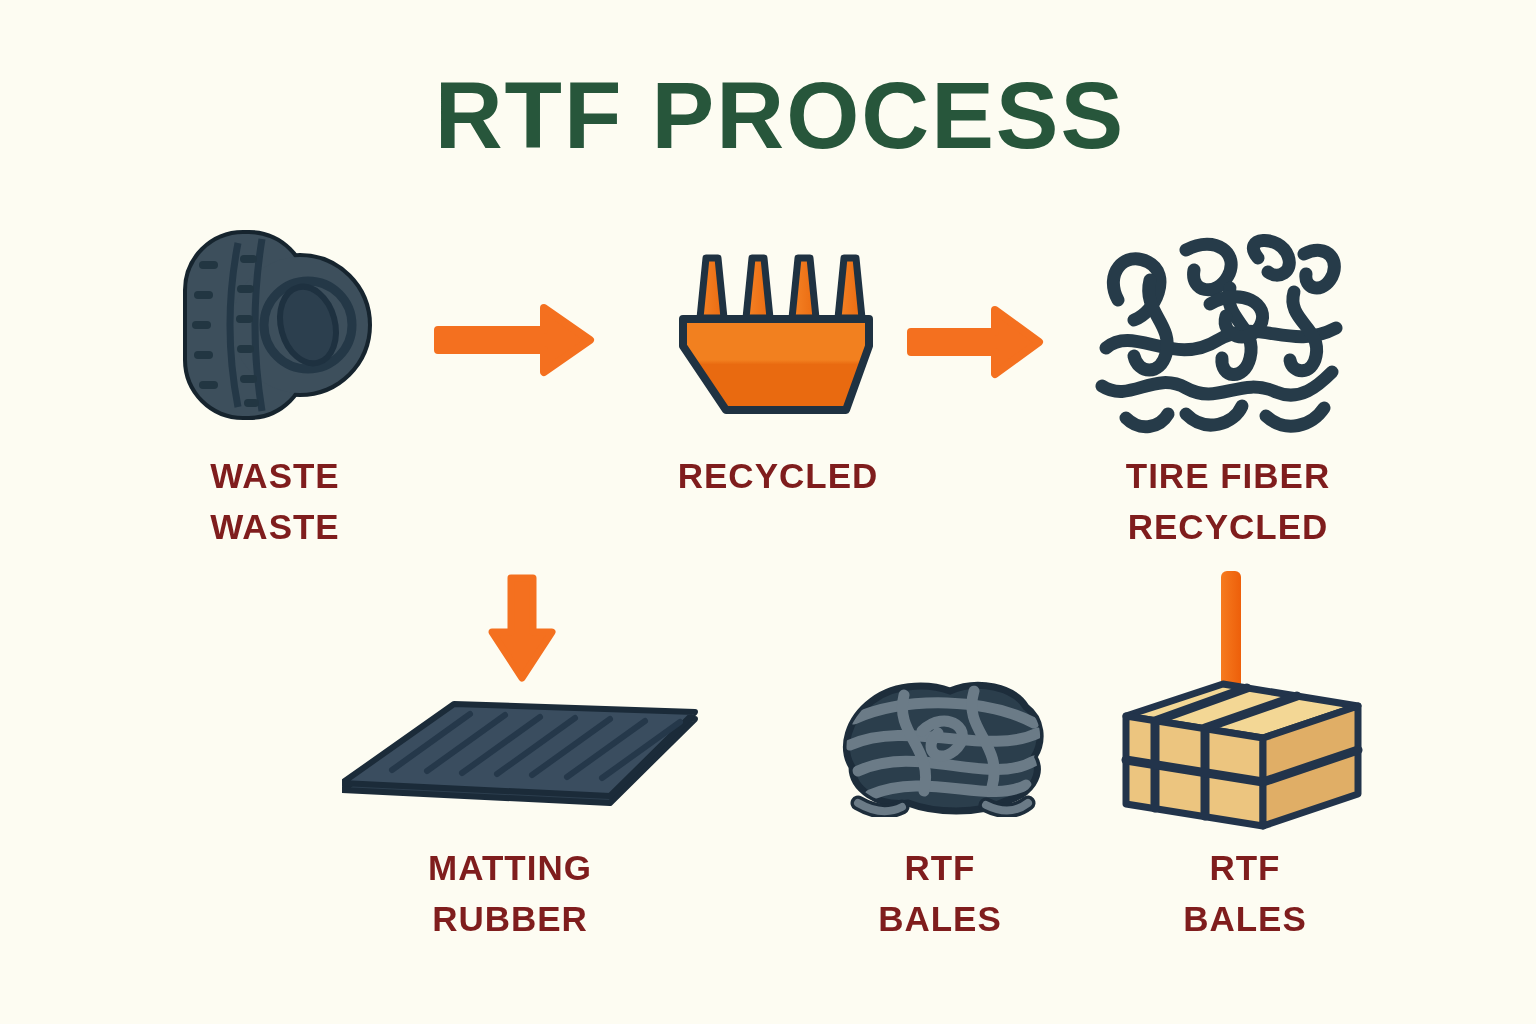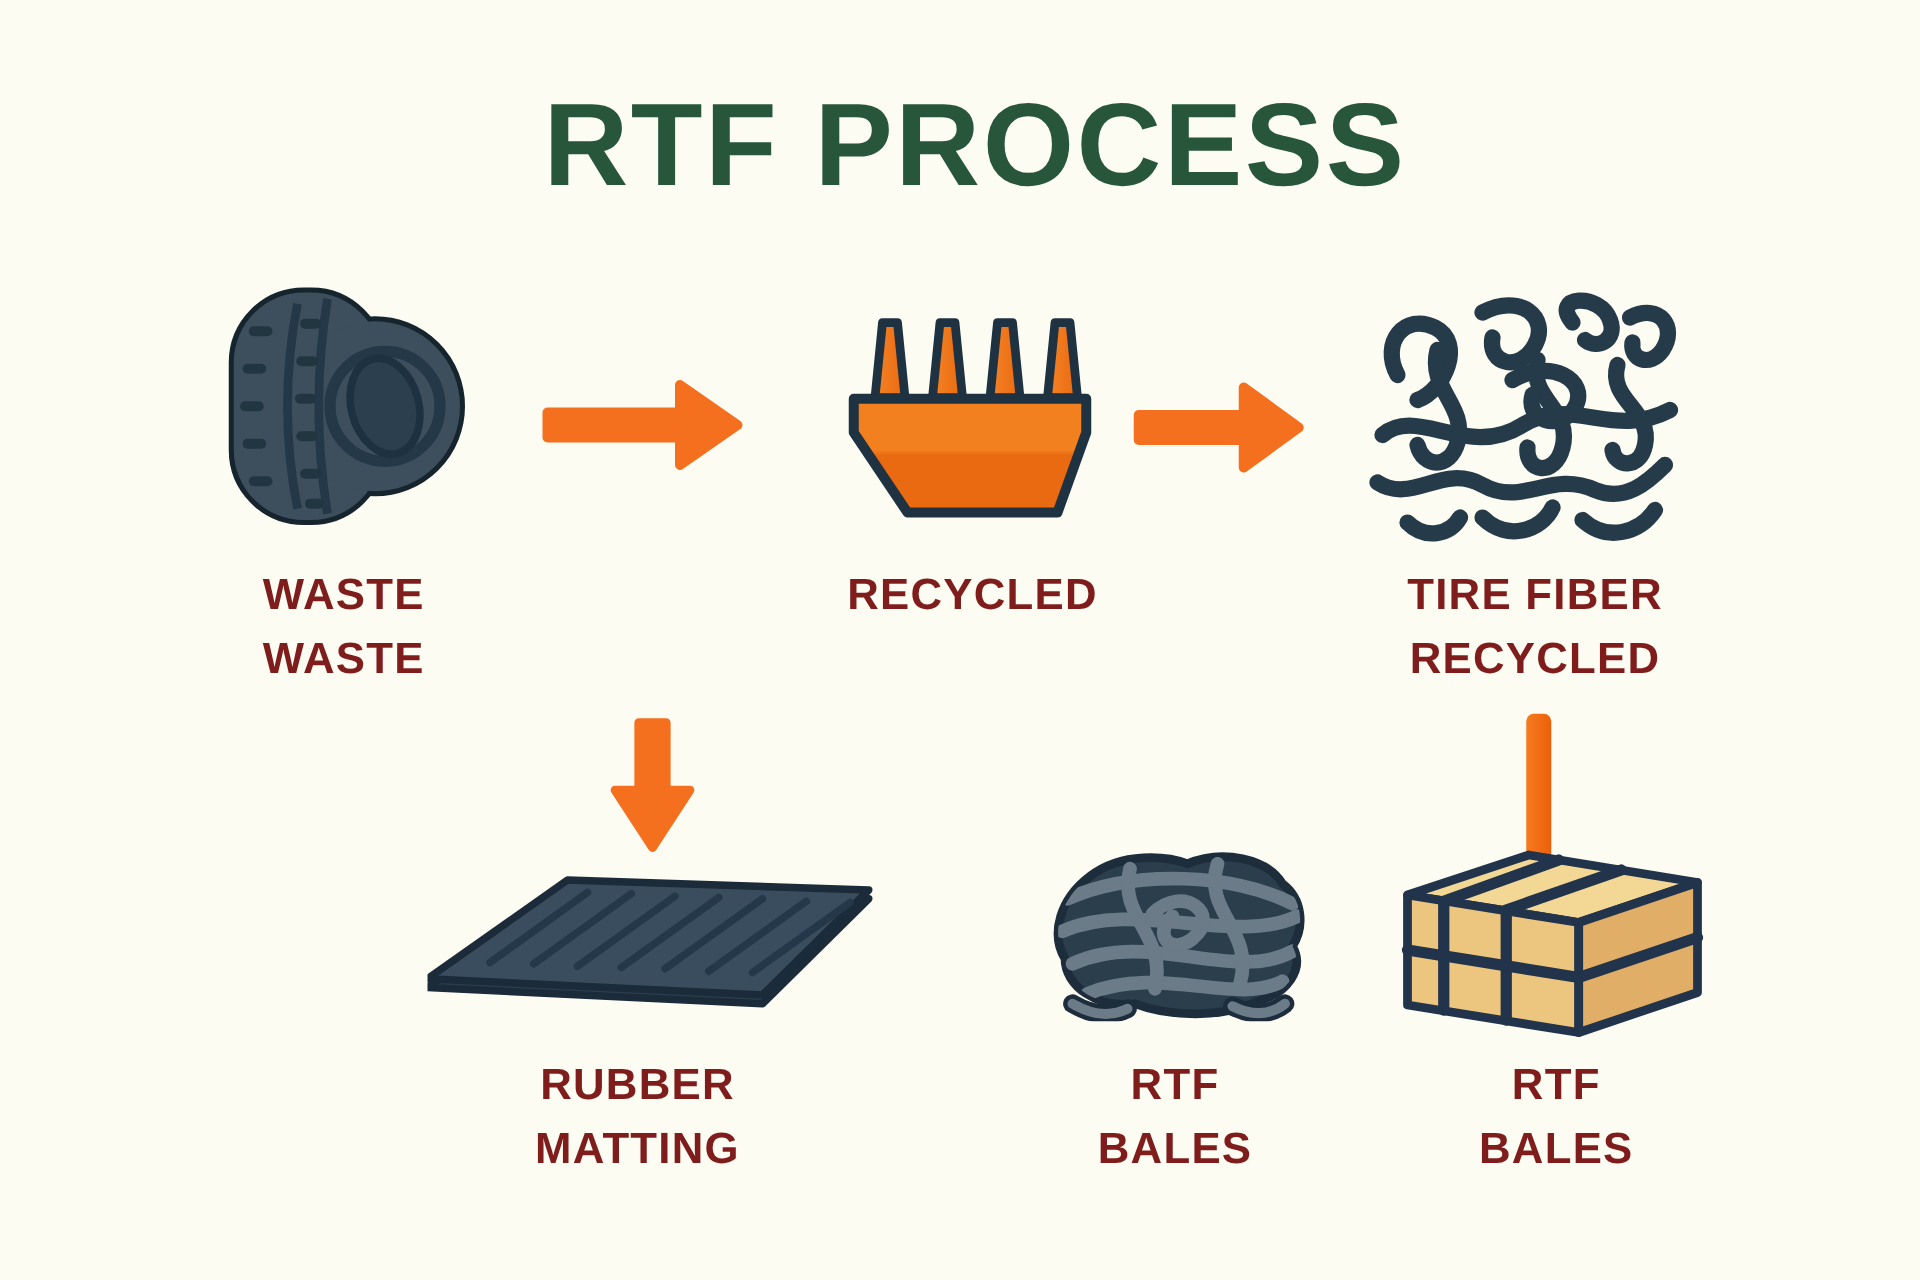--- a/index.html
+++ b/index.html
@@ -218,22 +218,22 @@
   <div class="abs node-label lbl-shred">
     <div>RECYCLED</div>
   </div>
 
   <div class="abs node-label lbl-fiber">
     <div>TIRE FIBER</div>
     <div>RECYCLED</div>
   </div>
 
   <div class="abs node-label lbl-mat">
+    <div>MATTING</div>
     <div>RUBBER</div>
-    <div>MATTING</div>
   </div>
 
   <div class="abs node-label lbl-bales1">
     <div>RTF</div>
     <div>BALES</div>
   </div>
 
   <div class="abs node-label lbl-bales2">
     <div>RTF</div>
     <div>BALES</div>

